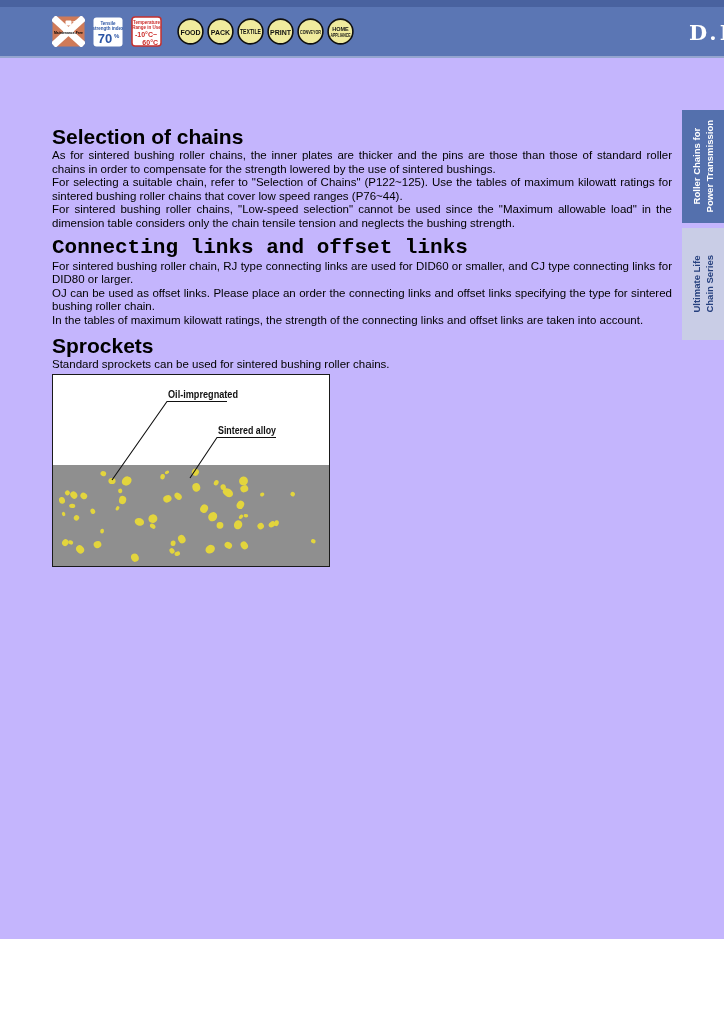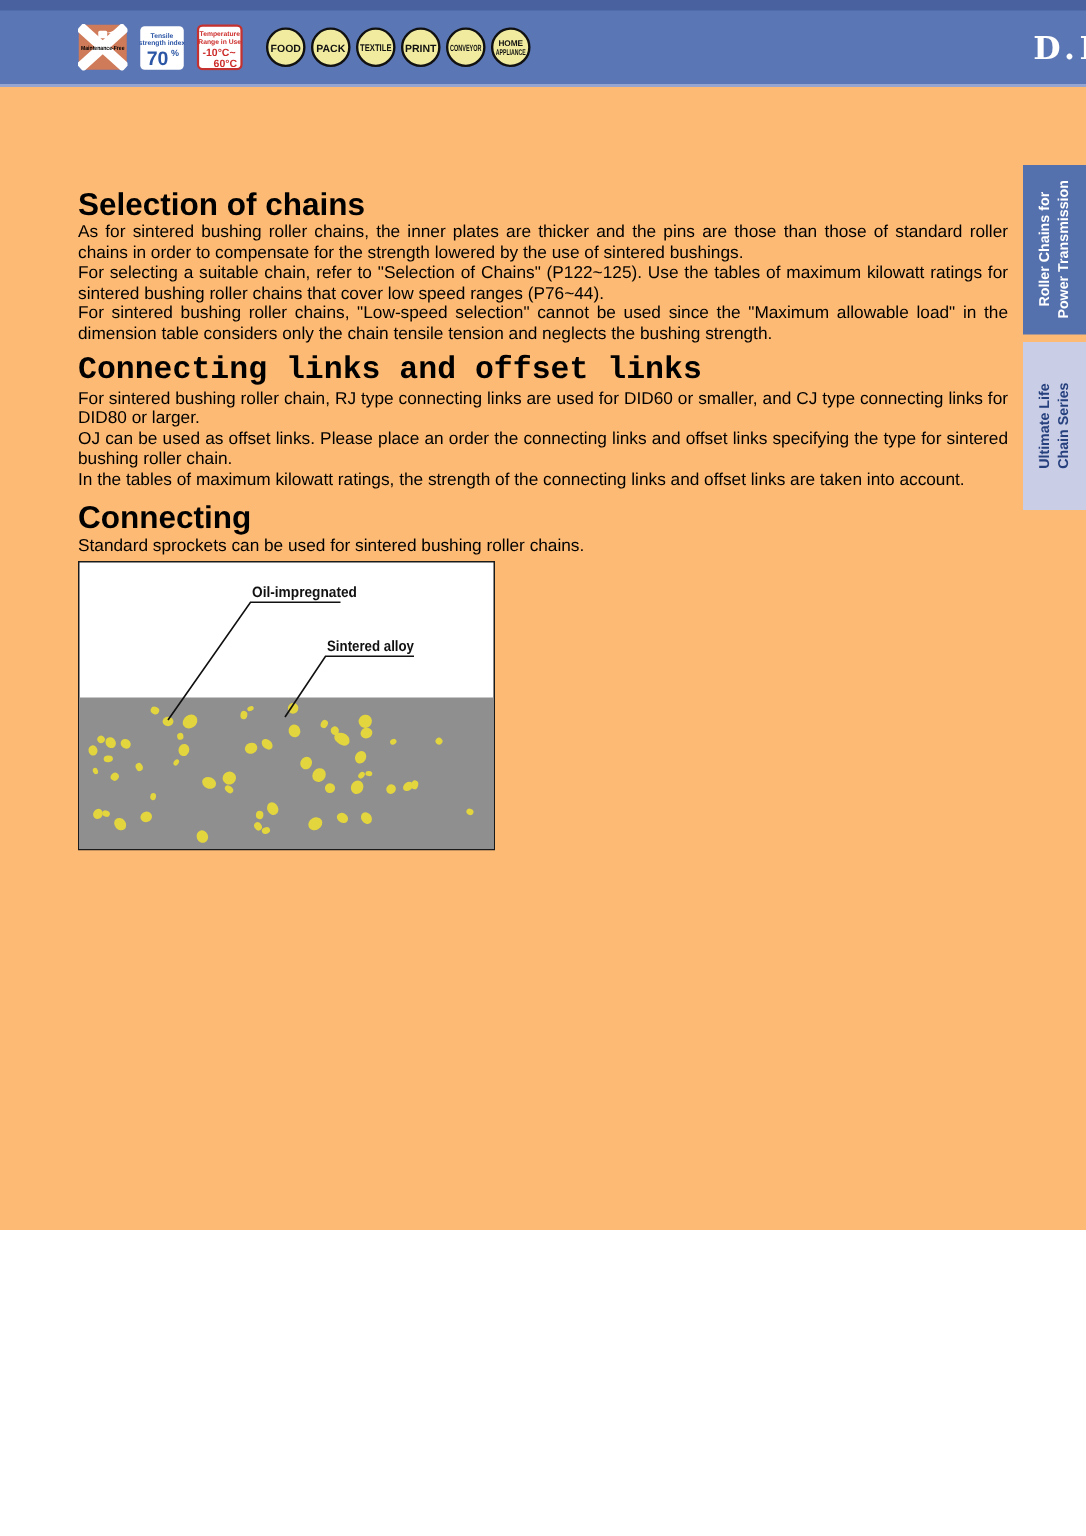--- a/index.html
+++ b/index.html
@@ -1,16 +1,16 @@
 <!DOCTYPE html>
 <html><head>
 <meta charset="utf-8">
 <style>
   html,body{margin:0;padding:0;background:#fff;}
-  .page{position:relative;width:724px;height:820px;background:#fdba74;overflow:hidden;
+  .page{position:relative;width:724px;height:939px;background:#c4b5fd;overflow:hidden;
         font-family:"Liberation Sans", sans-serif;color:#111;}
 
   
   .hdr{position:absolute;left:0;top:0;width:724px;height:49px;
        background:#5b76b4;border-top:7px solid #49629f;border-bottom:2px solid #95a5cf;
        display:flex;align-items:center;padding-left:52px;box-sizing:content-box;}
   .badge-row{display:flex;align-items:center;gap:8px;}
   .apps{display:flex;align-items:center;gap:3px;margin-left:7px;}
   .logo{position:absolute;right:12px;top:50%;transform:translateY(-50%);
         color:#ffffff;font-family:"DejaVu Serif", serif;font-weight:bold;
@@ -119,21 +119,21 @@
     <h2 class="sec-h">Selection of chains</h2>
     <p>As for sintered bushing roller chains, the inner plates are thicker and the pins are those than those of standard roller chains in order to compensate for the strength lowered by the use of sintered bushings.</p>
     <p>For selecting a suitable chain, refer to "Selection of Chains" (P122~125). Use the tables of maximum kilowatt ratings for sintered bushing roller chains that cover low speed ranges (P76~44).</p>
     <p>For sintered bushing roller chains, "Low-speed selection" cannot be used since the "Maximum allowable load" in the dimension table considers only the chain tensile tension and neglects the bushing strength.</p>
 
     <h2 class="sec-h mt2">Connecting links and offset links</h2>
     <p>For sintered bushing roller chain, RJ type connecting links are used for DID60 or smaller, and CJ type connecting links for DID80 or larger.</p>
     <p>OJ can be used as offset links. Please place an order the connecting links and offset links specifying the type for sintered bushing roller chain.</p>
     <p>In the tables of maximum kilowatt ratings, the strength of the connecting links and offset links are taken into account.</p>
 
-    <h2 class="sec-h mt1">Connecting</h2>
+    <h2 class="sec-h mt1">Sprockets</h2>
     <p>Standard sprockets can be used for sintered bushing roller chains.</p>
 
 
     <svg class="alloy-svg" width="278" height="193" viewBox="0 0 278 193">
       <rect x="0.5" y="0.5" width="277" height="192" fill="#ffffff" stroke="#1a1a1a"></rect>
       <rect x="1" y="91" width="276" height="101" fill="#8f8f8f"></rect>
       <g fill="#e3d53d">
           <ellipse cx="160.7" cy="142.7" rx="4.3" ry="4.8" transform="rotate(40 160.7 142.7)"></ellipse>
           <ellipse cx="189.0" cy="142.8" rx="2.5" ry="1.8" transform="rotate(-44 189.0 142.8)"></ellipse>
           <ellipse cx="82.9" cy="183.7" rx="3.8" ry="4.2" transform="rotate(-22 82.9 183.7)"></ellipse>

